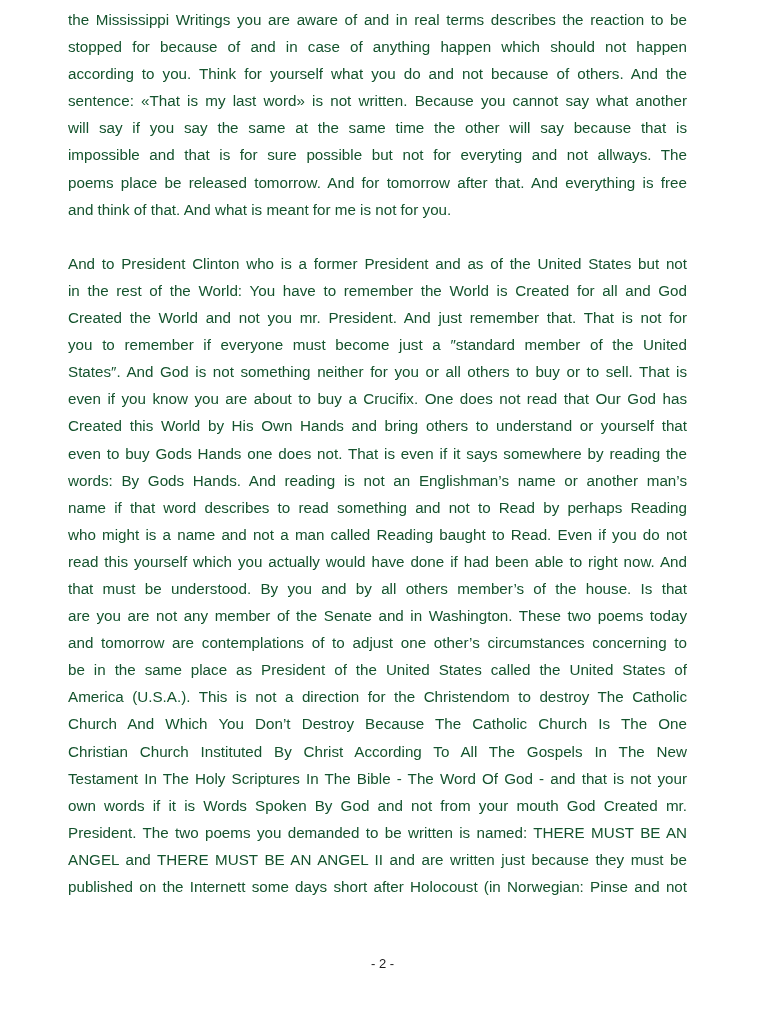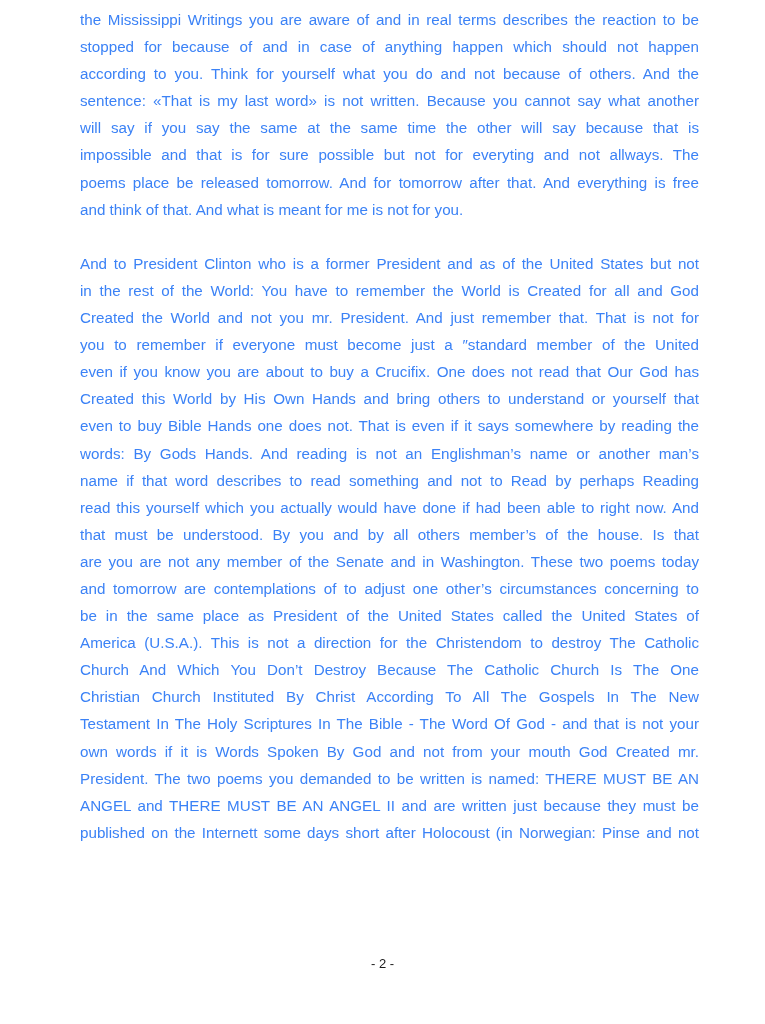--- a/index.html
+++ b/index.html
@@ -1,20 +1,20 @@
 <!DOCTYPE html>
 <html><head>
 <meta charset="utf-8">
 <style>
   html, body { margin: 0; padding: 0; background: #ffffff; }
   body { width: 765px; height: 1024px; position: relative; overflow: hidden; }
   .page {
-    position: absolute; left: 80px; top: 6px; width: 619px;
+    position: absolute; left: 68px; top: 6px; width: 619px;
     font-family: "Liberation Sans", sans-serif;
-    font-size: 15.2px; line-height: 27.1px; color: #3b82f6;
+    font-size: 15.2px; line-height: 27.1px; color: #14532d;
     text-align: justify;
   }
   .line { display: block; white-space: nowrap; text-align: justify; text-align-last: justify; height: 27.1px; }
   .line.last { text-align-last: left; }
   .gap { height: 27.1px; }
   .footer {
     position: absolute; left: 0; width: 765px; top: 956px;
     text-align: center; font-family: "Liberation Sans", sans-serif;
     font-size: 13px; color: #1a1a1a;
   }
@@ -32,25 +32,27 @@
     <span class="line">impossible and that is for sure possible but not for everyting and not allways. The</span>
     <span class="line">poems place be released tomorrow. And for tomorrow after that. And everything is free</span>
     <span class="line last">and think of that. And what is meant for me is not for you.</span>
   </div>
   <div class="gap"></div>
   <div>
     <span class="line">And to President Clinton who is a former President and as of the United States but not</span>
     <span class="line">in the rest of the World: You have to remember the World is Created for all and God</span>
     <span class="line">Created the World and not you mr. President. And just remember that. That is not for</span>
     <span class="line">you to remember if everyone must become just a ″standard member of the United</span>
+    <span class="line">States″. And God is not something neither for you or all others to buy or to sell. That is</span>
     <span class="line">even if you know you are about to buy a Crucifix. One does not read that Our God has</span>
     <span class="line">Created this World by His Own Hands and bring others to understand or yourself that</span>
-    <span class="line">even to buy Bible Hands one does not. That is even if it says somewhere by reading the</span>
+    <span class="line">even to buy Gods Hands one does not. That is even if it says somewhere by reading the</span>
     <span class="line">words: By Gods Hands. And reading is not an Englishman’s name or another man’s</span>
     <span class="line">name if that word describes to read something and not to Read by perhaps Reading</span>
+    <span class="line">who might is a name and not a man called Reading baught to Read. Even if you do not</span>
     <span class="line">read this yourself which you actually would have done if had been able to right now. And</span>
     <span class="line">that must be understood. By you and by all others member’s of the house. Is that</span>
     <span class="line">are you are not any member of the Senate and in Washington. These two poems today</span>
     <span class="line">and tomorrow are contemplations of to adjust one other’s circumstances concerning to</span>
     <span class="line">be in the same place as President of the United States called the United States of</span>
     <span class="line">America (U.S.A.). This is not a direction for the Christendom to destroy The Catholic</span>
     <span class="line">Church And Which You Don’t Destroy Because The Catholic Church Is The One</span>
     <span class="line">Christian Church Instituted By Christ According To All The Gospels In The New</span>
     <span class="line">Testament In The Holy Scriptures In The Bible - The Word Of God - and that is not your</span>
     <span class="line">own words if it is Words Spoken By God and not from your mouth God Created mr.</span>

